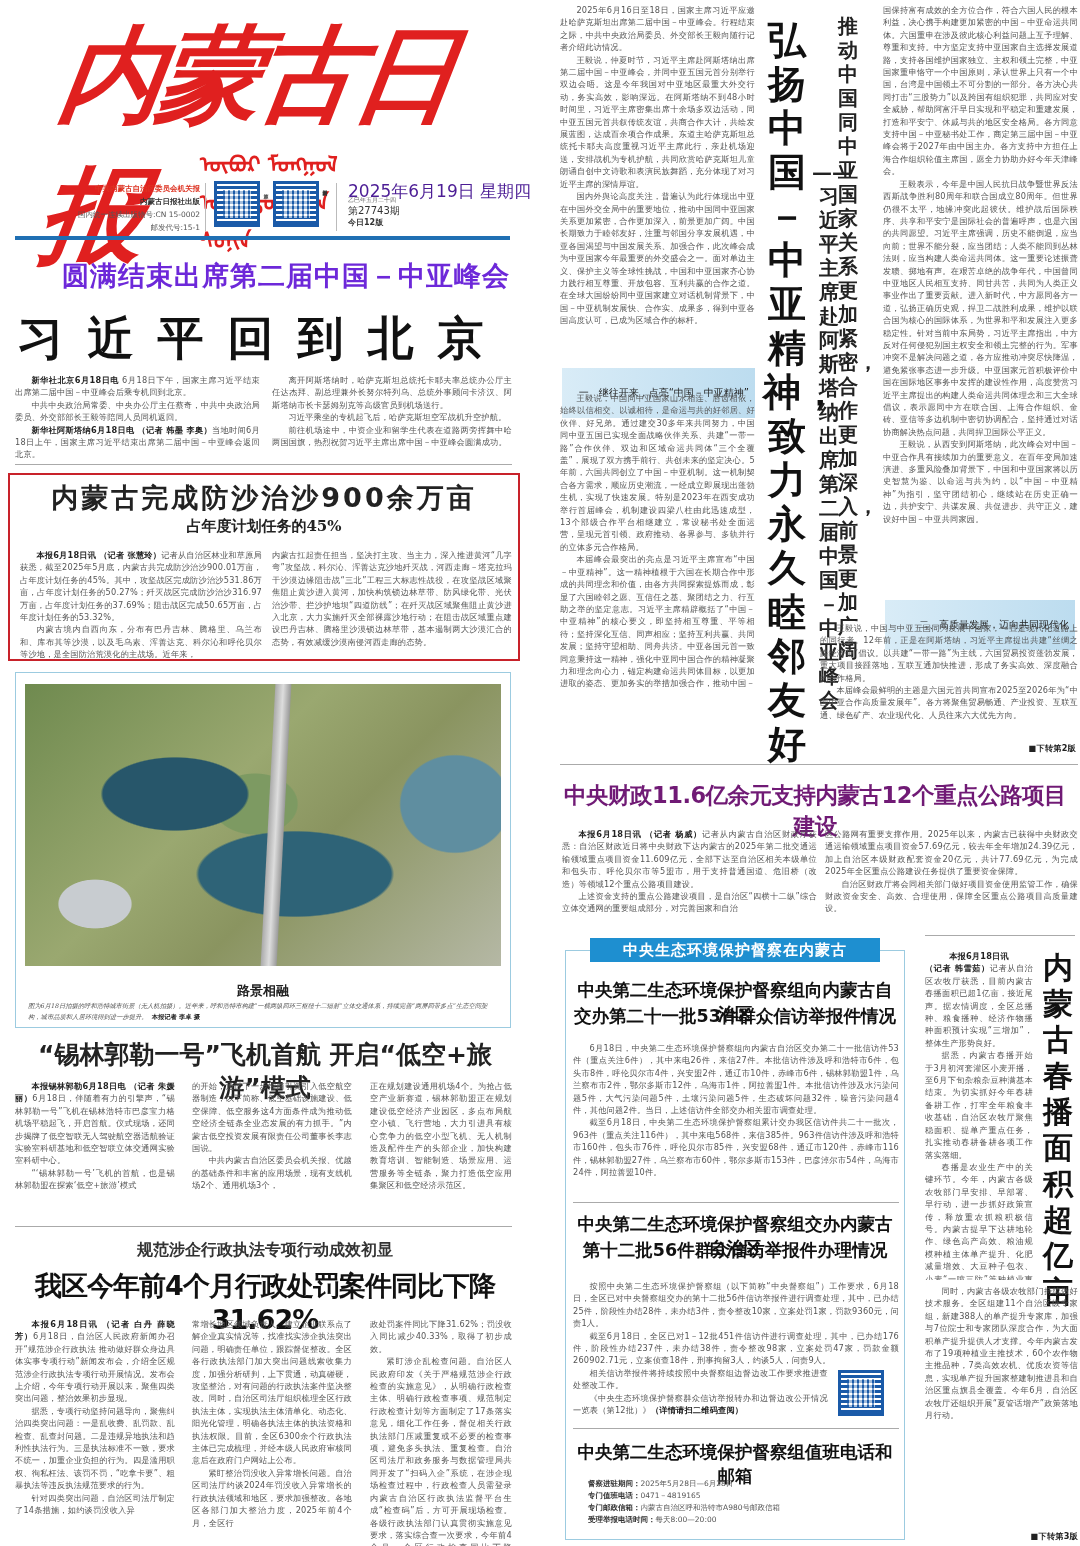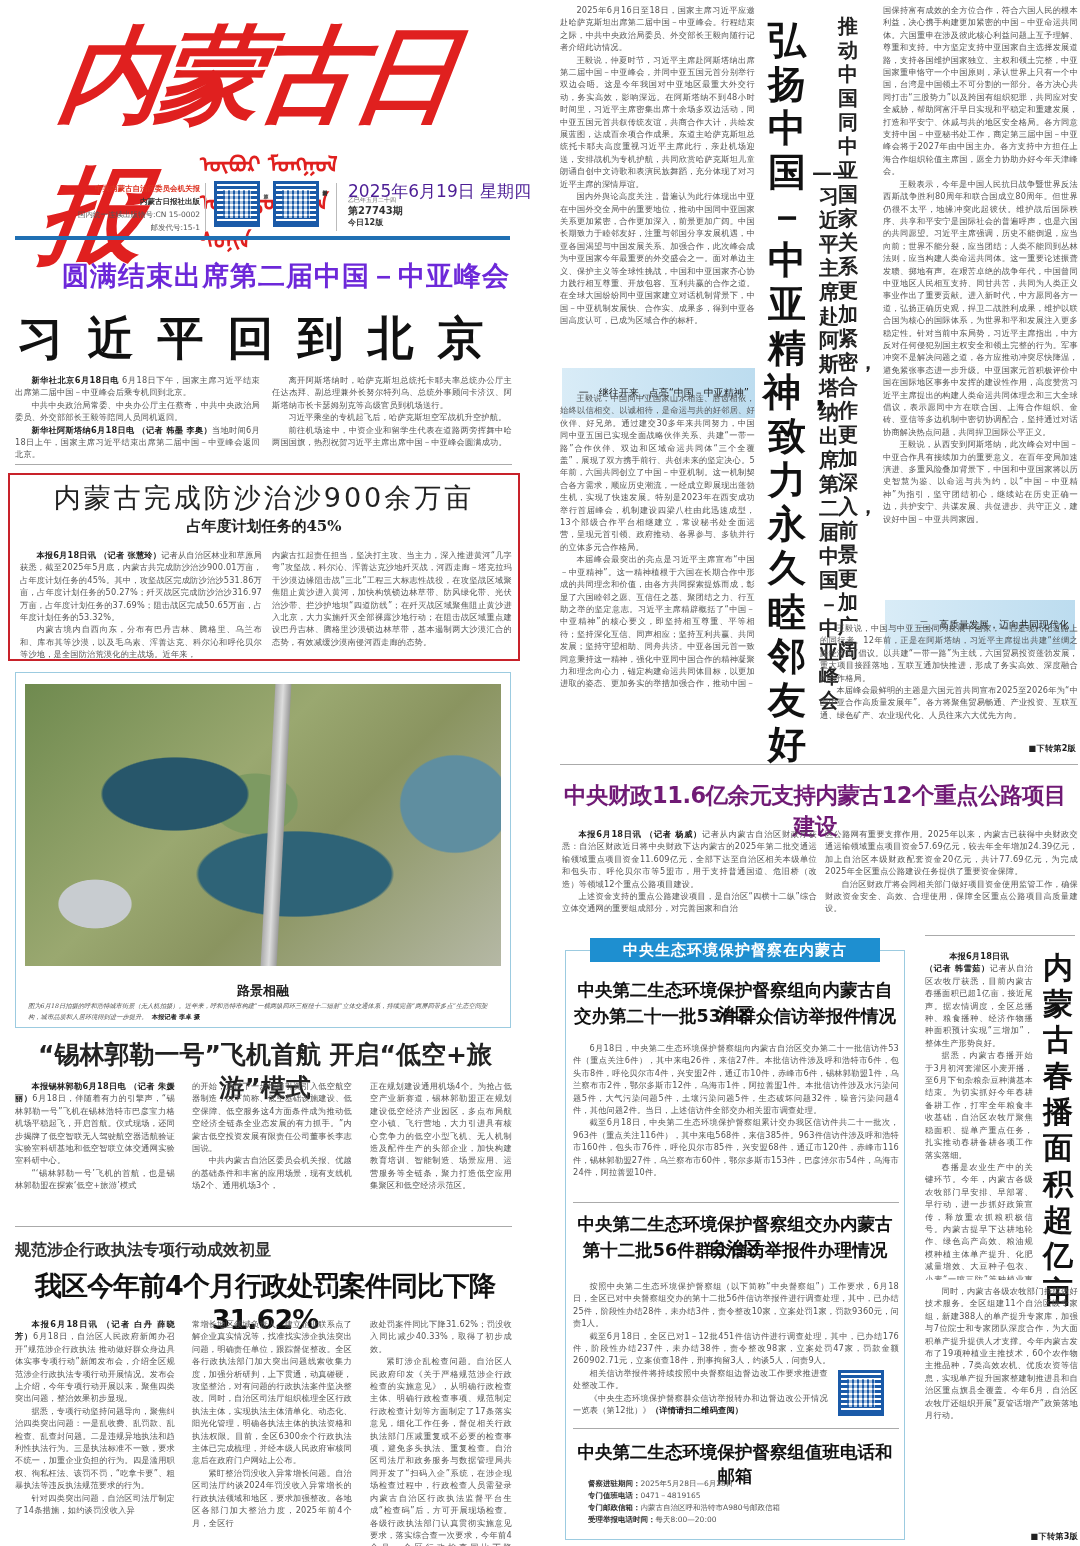--- a/index.html
+++ b/index.html
@@ -14,48 +14,48 @@
 .mongol{left:200px;top:140px;width:140px;height:30px;color:#e0201f;font-size:22px;font-weight:bold;letter-spacing:8px}
 .meta-left{left:50px;top:182px;width:150px;text-align:right;font-size:7.5px;line-height:13px;color:#555}
 .meta-left .red{color:#d32;font-weight:bold}
 .meta-left .b{color:#333;font-weight:bold}
 .qr{width:46px;height:46px;background:repeating-linear-gradient(0deg,#1a5aa8 0 3px,#fff 3px 5px),#1a5aa8;border:3px solid #1a5aa8;position:absolute}
 .qr::after{content:"";position:absolute;inset:6px;background:repeating-linear-gradient(90deg,#1a5aa8 0 2px,#fff 2px 5px);opacity:.6}
 .qr-label{font-size:5px;color:#333;writing-mode:vertical-rl;position:absolute}
 .vsep{position:absolute;width:1px;background:#bbb}
 .date{left:348px;top:180px;font-size:17px;color:#4c1d95}
 .lunar{left:348px;top:196px;font-size:6px;color:#666}
-.issue{left:348px;top:204px;font-size:10px;font-weight:bold;color:#333}
+.issue{left:348px;top:204px;font-size:10px;font-weight:normal;color:#333}
 .pages{left:348px;top:217px;font-size:8px;font-weight:bold;color:#333}
 .rule-blue{left:15px;top:236px;width:495px;height:4px;background:#1f6fb3}
 
 .h-sub{left:15px;top:258px;width:495px;text-align:right;font-size:27px;font-weight:bold;color:#6d28d9;letter-spacing:1px}
 .h-main{left:15px;top:308px;width:495px;text-align:center;font-size:46px;font-weight:bold;color:#111;letter-spacing:24px;font-family:"DejaVu Sans",sans-serif}
 .hr{height:1px;background:#aaa;position:absolute}
 
 .redbox{left:8px;top:473px;width:512px;height:188px;border:2px solid #c8222a}
-.rb-title{left:14px;top:480px;width:500px;text-align:center;font-size:27px;font-weight:normal;color:#222;letter-spacing:3px}
+.rb-title{left:14px;top:480px;width:500px;text-align:center;font-size:27px;font-weight:bold;color:#222;letter-spacing:3px}
 .rb-sub{left:14px;top:517px;width:500px;text-align:center;font-size:15px;font-weight:bold;color:#222;font-family:"DejaVu Serif",serif}
 
 .photobox{left:15px;top:672px;width:496px;height:356px;border:1px solid #9ccbe0;background:#fff}
 .photo{left:25px;top:684px;width:476px;height:282px;background:
 radial-gradient(ellipse 120px 60px at 150px 110px,#27566a 60%,transparent 62%),
 radial-gradient(ellipse 160px 70px at 270px 190px,#2e6377 60%,transparent 62%),
 radial-gradient(ellipse 90px 80px at 430px 120px,#5f8ea0 60%,transparent 62%),
 radial-gradient(ellipse 70px 50px at 230px 120px,#7d9a62 60%,transparent 62%),
 radial-gradient(ellipse 60px 40px at 70px 220px,#c8ccd0 60%,transparent 62%),
 linear-gradient(135deg,#6f8a4f,#9aa870 40%,#8a9460 60%,#b5b8a5)}
 .bridge{left:268px;top:684px;width:16px;height:282px;background:linear-gradient(90deg,#aaa,#ddd,#999);transform:skewX(-3deg)}
 .photo-title{left:15px;top:982px;width:496px;text-align:center;font-size:13px;font-weight:bold;color:#222}
 .photo-cap{left:28px;top:1000px;width:470px;font-size:6.3px;line-height:11px;color:#555;font-family:"DejaVu Serif",serif;font-style:italic}
 .photo-cap b{font-style:normal;color:#222}
 
 .xl-title{left:15px;top:1038px;width:500px;text-align:center;font-size:25px;font-weight:bold;color:#222;letter-spacing:0px}
 
-.law-sub{left:15px;top:1240px;width:500px;font-size:16px;font-weight:bold;color:#333;font-family:"DejaVu Serif",serif}
+.law-sub{left:15px;top:1240px;width:500px;text-align:center;font-size:16px;font-weight:bold;color:#333;font-family:"DejaVu Serif",serif}
 .law-title{left:15px;top:1268px;width:500px;text-align:center;font-size:27px;font-weight:bold;color:#111;letter-spacing:-1px}
 
 .v-head1{left:763px;top:18px;width:48px;font-size:38px;line-height:44px;font-weight:bold;color:#111;text-align:center}
 .v-head2{left:838px;top:14px;width:34px;font-size:20px;line-height:24px;font-weight:bold;color:#222;font-family:"DejaVu Serif",serif;text-align:left}
 .v-head3{left:812px;top:160px;width:34px;font-size:20px;line-height:24px;font-weight:bold;color:#222;font-family:"DejaVu Serif",serif;text-align:center}
 .sec-tag{background:linear-gradient(90deg,#d9ecf7,#bcdcef);color:#222;font-weight:normal;font-size:10px;padding:18px 6px;position:absolute;text-align:right}
 
 .fin-title{left:555px;top:780px;width:520px;text-align:center;font-size:22.5px;font-weight:bold;color:#701a75;letter-spacing:-0.5px}
 
 .ecobox{left:565px;top:950px;width:340px;height:590px;border:1px solid #9ccbe0}

